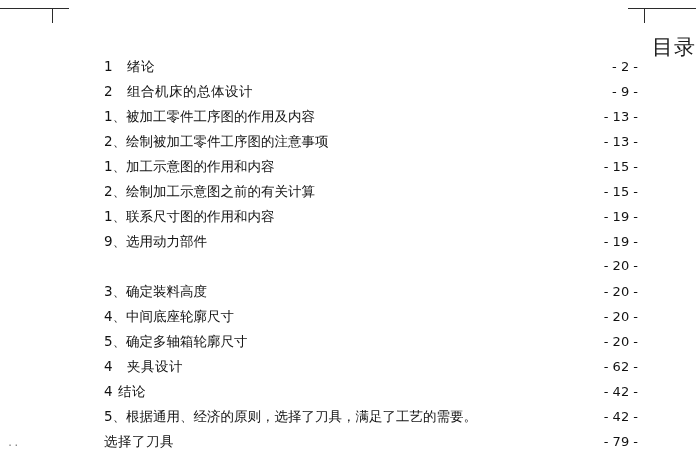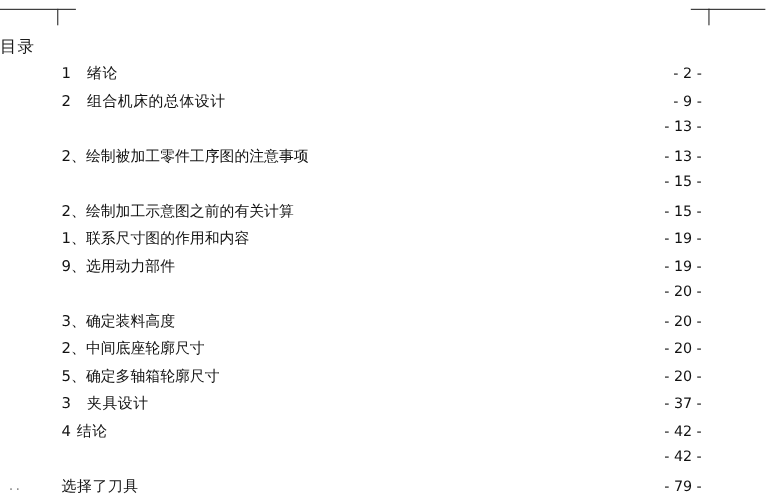--- a/index.html
+++ b/index.html
@@ -53,22 +53,22 @@
     left: 644px; top: 8px;
     width: 52px; height: 0;
     border-top: 1px solid #2b2b2b;
   }
 
   .doc-title {
     position: absolute;
     left: 0;
     top: 33px;
     width: 696px;
-    text-align: left;
-    font-size: 15px;
+    text-align: right;
+    font-size: 21px;
     color: #1a1a1a;
     letter-spacing: 1px;
     font-family: "DejaVu Sans", "Liberation Sans", sans-serif;
   }
 
   .toc {
     position: absolute;
     left: 56px;
     top: 58px;
     width: 584px;
@@ -78,20 +78,21 @@
     display: flex;
     align-items: baseline;
     height: 25px;
     font-size: 13.5px;
     color: #121212;
     white-space: nowrap;
   }
 
   .toc-label {
     flex: 0 0 auto;
+    margin-left: 48px;
   }
   .toc-filler {
     flex: 1 1 auto;
   }
   .toc-page {
     flex: 0 0 auto;
     text-align: right;
     font-size: 13px;
     color: #121212;
     padding-right: 2px;
@@ -128,29 +129,31 @@
         <span class="toc-label">1 绪论</span>
         <span class="toc-filler"></span>
         <span class="toc-page">- 2 -</span>
       </div>
       <div class="toc-row lvl1">
         <span class="toc-label">2 组合机床的总体设计</span>
         <span class="toc-filler"></span>
         <span class="toc-page">- 9 -</span>
       </div>
       <div class="toc-row lvl2">
+        <span class="toc-label">1、被加工零件工序图的作用及内容</span>
         <span class="toc-filler"></span>
         <span class="toc-page">- 13 -</span>
       </div>
       <div class="toc-row lvl2">
         <span class="toc-label">2、绘制被加工零件工序图的注意事项</span>
         <span class="toc-filler"></span>
         <span class="toc-page">- 13 -</span>
       </div>
       <div class="toc-row lvl2">
+        <span class="toc-label">1、加工示意图的作用和内容</span>
         <span class="toc-filler"></span>
         <span class="toc-page">- 15 -</span>
       </div>
       <div class="toc-row lvl2">
         <span class="toc-label">2、绘制加工示意图之前的有关计算</span>
         <span class="toc-filler"></span>
         <span class="toc-page">- 15 -</span>
       </div>
       <div class="toc-row lvl2">
         <span class="toc-label">1、联系尺寸图的作用和内容</span>
@@ -165,40 +168,41 @@
       <div class="toc-row lvl2">
         <span class="toc-filler"></span>
         <span class="toc-page">- 20 -</span>
       </div>
       <div class="toc-row lvl2">
         <span class="toc-label">3、确定装料高度</span>
         <span class="toc-filler"></span>
         <span class="toc-page">- 20 -</span>
       </div>
       <div class="toc-row lvl2">
-        <span class="toc-label">2、中间底座轮廓尺寸</span>
+        <span class="toc-label">4、中间底座轮廓尺寸</span>
         <span class="toc-filler"></span>
         <span class="toc-page">- 20 -</span>
       </div>
       <div class="toc-row lvl2">
         <span class="toc-label">5、确定多轴箱轮廓尺寸</span>
         <span class="toc-filler"></span>
         <span class="toc-page">- 20 -</span>
       </div>
       <div class="toc-row lvl1">
-        <span class="toc-label">3 夹具设计</span>
-        <span class="toc-filler"></span>
-        <span class="toc-page">- 37 -</span>
+        <span class="toc-label">4 夹具设计</span>
+        <span class="toc-filler"></span>
+        <span class="toc-page">- 62 -</span>
       </div>
       <div class="toc-row lvl1">
         <span class="toc-label">4 结论</span>
         <span class="toc-filler"></span>
         <span class="toc-page">- 42 -</span>
       </div>
       <div class="toc-row lvl2">
+        <span class="toc-label">5、根据通用、经济的原则，选择了刀具，满足了工艺的需要。</span>
         <span class="toc-filler"></span>
         <span class="toc-page">- 42 -</span>
       </div>
       <div class="toc-row lvl1">
         <span class="toc-label">选择了刀具</span>
         <span class="toc-filler"></span>
         <span class="toc-page">- 79 -</span>
       </div>
     </div>
 

